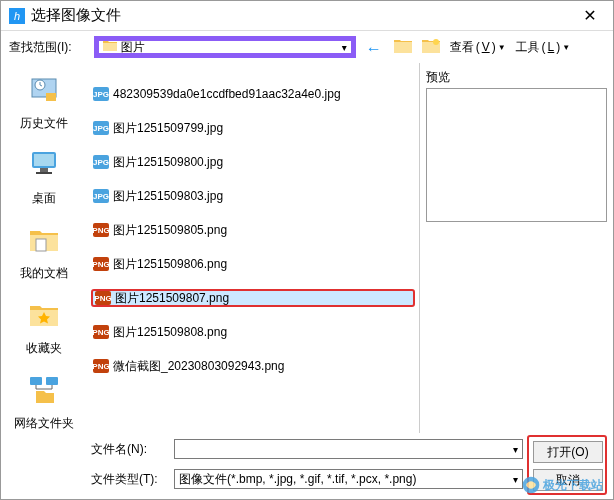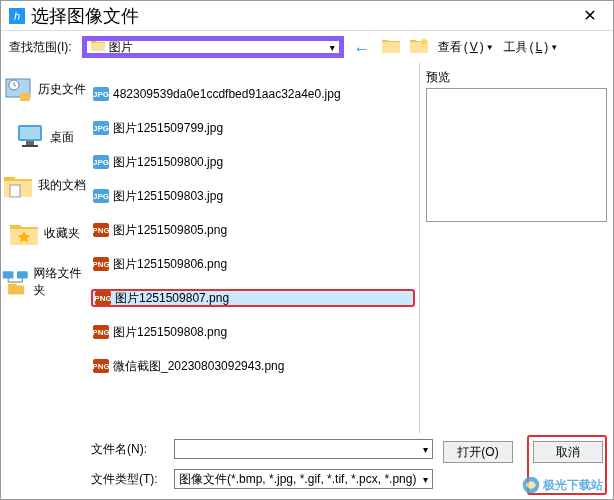--- a/index.html
+++ b/index.html
@@ -1,54 +1,54 @@
 <!DOCTYPE html>
 <html><head>
 <meta charset="utf-8">
 <style>
 * { box-sizing: border-box; margin: 0; padding: 0; font-family: "Microsoft YaHei", sans-serif; font-size: 12px; }
 body { background: #fff; }
 .window { width: 614px; height: 500px; border: 1px solid #999; position: relative; background: #fff; }
 .titlebar { height: 30px; display: flex; align-items: center; padding: 0 8px; border-bottom: 1px solid #ddd; }
 .titlebar-icon { width: 16px; height: 16px; background: #2196f3; margin-right: 6px; display: flex; align-items: center; justify-content: center; color: #fff; font-style: italic; font-size: 11px; }
-.titlebar-title { flex: 1; font-size: 18px; }
+.titlebar-title { flex: 1; font-size: 15px; }
 .close-btn { width: 30px; text-align: center; font-size: 16px; cursor: pointer; }
 .toolbar { height: 32px; display: flex; align-items: center; padding: 0 8px; gap: 6px; }
-.toolbar-label { margin-right: 4px; }
+.toolbar-label { margin-right: 16px; }
 .location-combo { flex: 0 0 262px; height: 22px; display: flex; align-items: center; border: 5px solid #8b5cf6; padding: 0 4px; background: #fff; }
 .location-combo .folder-icon { margin-right: 4px; }
 .location-combo .loc-text { flex: 1; }
 .location-combo .chev { font-size: 10px; }
 .nav-arrow { font-size: 16px; color: #2196f3; padding: 0 4px; cursor: pointer; }
 .folder-btn { cursor: pointer; padding: 0 2px; }
 .tool-menu { cursor: pointer; padding: 0 2px; display: flex; align-items: center; gap: 2px; }
 .tool-menu .chev { font-size: 8px; }
 .underline { text-decoration: underline; }
 .body-area { display: flex; height: 370px; }
 .sidebar { width: 86px; padding: 10px 0; display: flex; flex-direction: column; align-items: center; gap: 16px; }
-.sidebar-item { display: flex; flex-direction: row; align-items: center; gap: 4px; cursor: pointer; }
+.sidebar-item { display: flex; flex-direction: column; align-items: center; gap: 10px; cursor: pointer; }
 .sidebar-item svg { width: 32px; height: 32px; }
 .sidebar-item span { font-size: 12px; }
 .file-pane { flex: 1; padding: 6px 4px; overflow-y: auto; }
 .file-row { display: flex; align-items: center; height: 18px; padding: 0 2px; gap: 4px; margin-top: 16px; }
 .file-row.selected { background: #cce8ff; }
 .file-row.highlighted { border: 2px solid #e03030; border-radius: 3px; }
 .file-icon { width: 16px; height: 14px; display: flex; align-items: center; justify-content: center; font-size: 8px; font-weight: bold; color: #fff; border-radius: 2px; }
 .file-icon.jpg { background: #4aa3df; }
 .file-icon.png { background: #c2410c; }
 .preview-pane { width: 194px; border-left: 1px solid #ccc; padding: 6px; }
 .preview-title { font-size: 12px; margin-bottom: 2px; }
 .preview-box { width: 100%; height: 134px; border: 1px solid #999; background: #fff; }
 .bottom-area { padding: 6px 10px 6px 90px; display: flex; gap: 10px; align-items: flex-start; position: relative; }
 .bottom-fields { flex: 1; display: flex; flex-direction: column; gap: 10px; }
 .field-row { display: flex; align-items: center; gap: 8px; }
 .field-label { width: 75px; }
 .field-input { flex: 1; height: 20px; border: 1px solid #7a7a7a; padding: 0 4px; display: flex; align-items: center; background: #fff; white-space: nowrap; overflow: hidden; }
 .field-input .chev { margin-left: auto; font-size: 10px; }
-.bottom-buttons { display: flex; flex-direction: row; gap: 20px; padding-top: 2px; justify-content: flex-end; }
+.bottom-buttons { display: flex; flex-direction: column; gap: 6px; padding-top: 2px; justify-content: flex-end; }
 .btn { width: 70px; height: 22px; border: 1px solid #999; background: #f0f0f0; display: flex; align-items: center; justify-content: center; cursor: pointer; }
 .btn-highlight { position: absolute; right: 6px; top: 2px; width: 80px; height: 60px; border: 2px solid #e03030; border-radius: 3px; pointer-events: none; }
 .watermark { position: absolute; right: 0; bottom: 0; font-size: 14px; color: #4aa3df; opacity: 0.85; padding: 4px 10px; pointer-events: none; font-weight: bold; display:flex; align-items:center; gap:2px;}
 .watermark svg { width: 20px; height: 20px; }
 </style>
 </head>
 <body>
 
 <div class="window">
 

